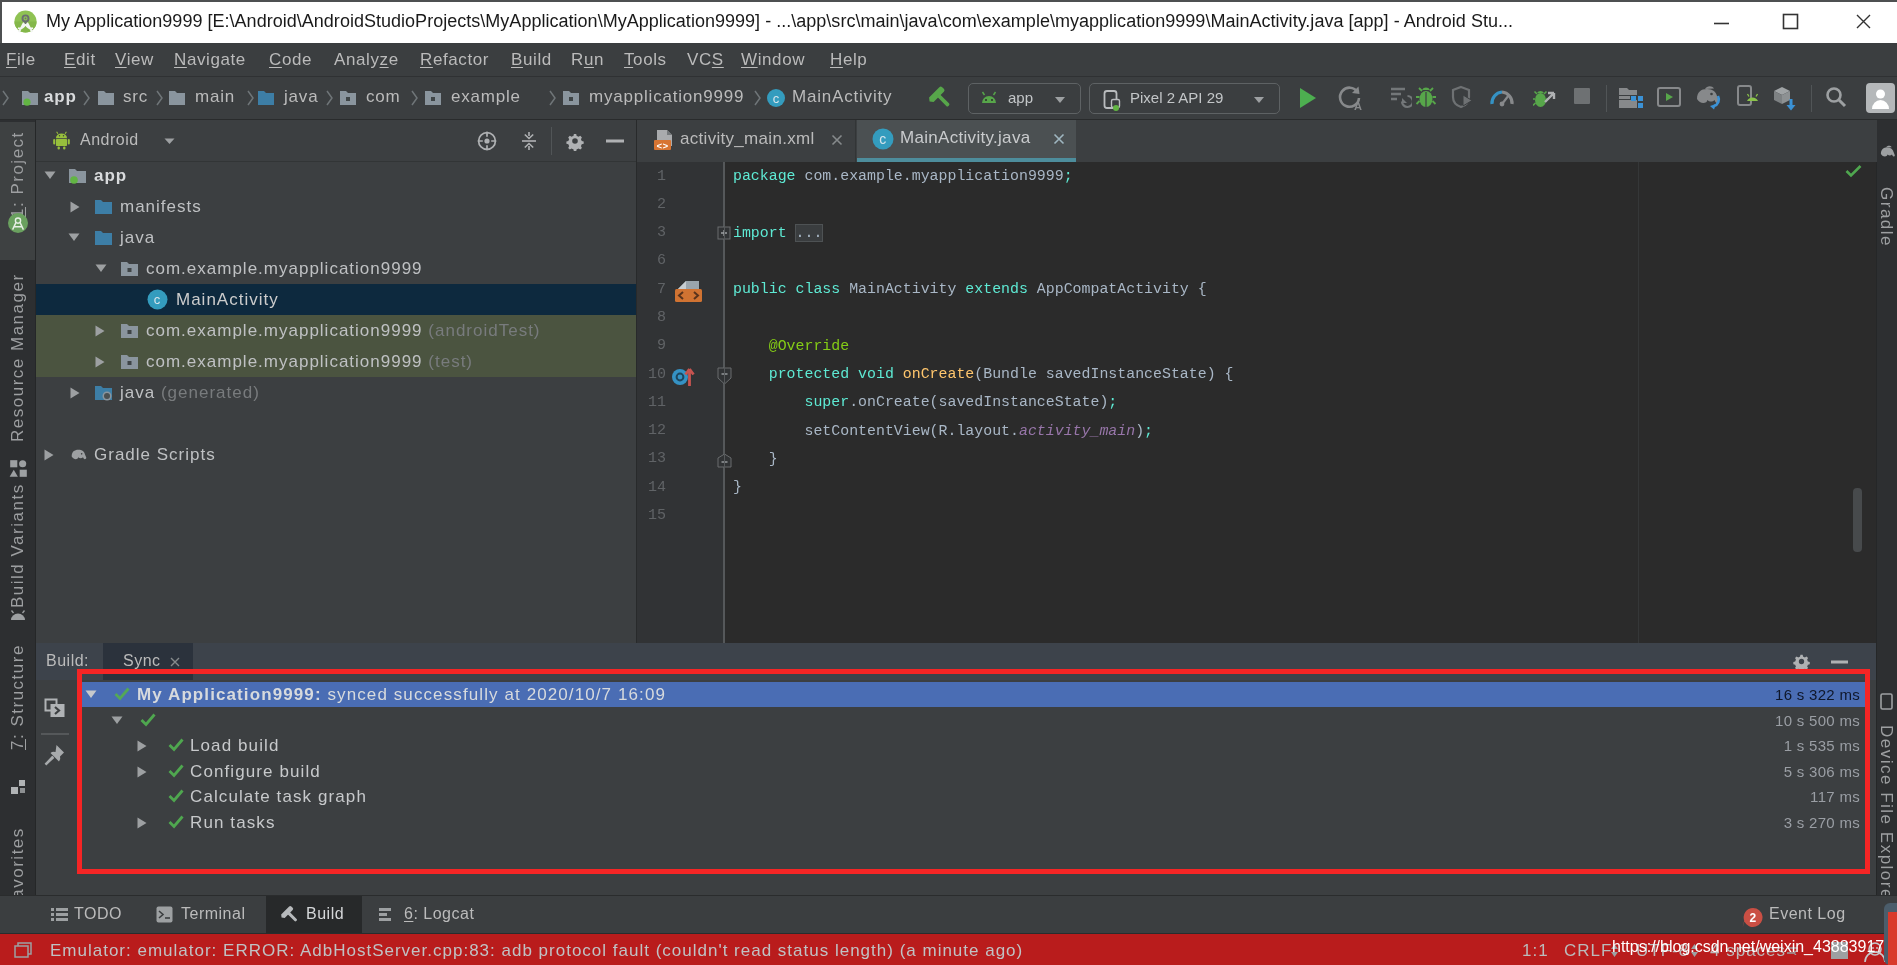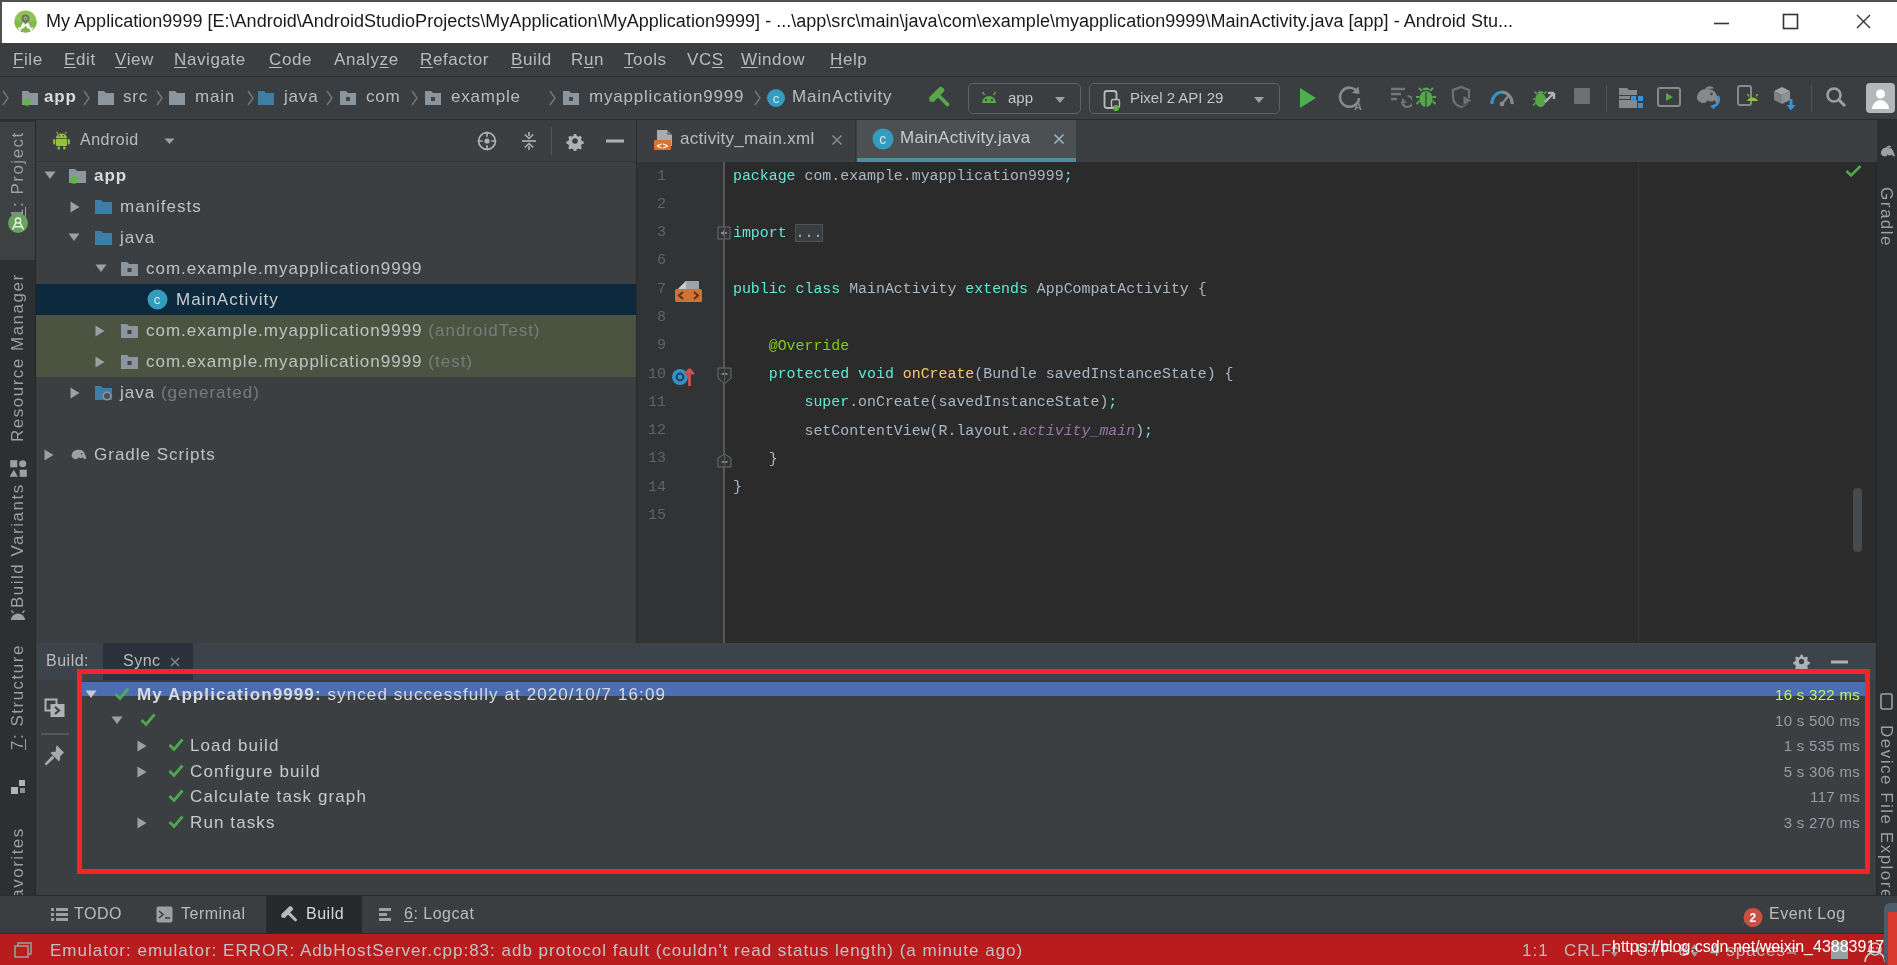--- a/index.html
+++ b/index.html
@@ -38,21 +38,21 @@
 #tab2{position:absolute;left:220px;top:0;width:219px;height:42px;background:#4b5052;border-bottom:4px solid #4d8d9c;color:#c9cbcd;font-size:17px;letter-spacing:0.3px}
 #gutter{position:absolute;left:0;top:42px;width:87px;height:481px;background:#313335;border-right:1px solid #55585a;color:#606366;font-family:"Liberation Mono",monospace;font-size:15px}
 #gutter div{position:absolute;right:57px}
 #code{position:absolute;left:88px;top:42px;width:1152px;height:481px;font-family:"Liberation Mono",monospace;font-size:14.9px;color:#a9b7c6;white-space:pre}
 #code div{position:absolute;left:8px;height:28px;line-height:28px}
 .kw{color:#5eead4}.fn{color:#ffc66d}.an{color:#84cc16}.st{color:#9876aa;font-style:italic}
 
 #bpanel{left:36px;top:643px;width:1840px;height:252px;background:#3c3f41}
 #bhead{position:absolute;left:0;top:0;width:1840px;height:37px;background:#3d434b;color:#bbbbbb;font-size:16px;letter-spacing:0.5px}
 #btree{position:absolute;left:0;top:39px;width:1840px;height:212px;font-size:17px;color:#c7c9cb}
-.brow{position:absolute;left:43px;width:1790px;height:14px;line-height:25px;letter-spacing:1.1px}
+.brow{position:absolute;left:43px;width:1790px;height:25px;line-height:25px;letter-spacing:1.1px}
 .btime{position:absolute;right:9px;top:0;color:#9a9ea4;font-size:15px;letter-spacing:0.3px}
 
 #tabrow{left:0px;top:895px;width:1897px;height:38px;background:#3b3e40;border-top:1px solid #2a2c2d;color:#bbbbbb;font-size:16px;letter-spacing:0.5px}
 #statusbar{left:0;top:933px;width:1897px;height:36px;background:#b91c1c;border-top:1px solid #2a2c2d;color:#bbbbbb;font-size:17px;letter-spacing:1px}
 
 #redbox{left:77px;top:669px;width:1793px;height:205px;border:5px solid #f52525;z-index:50}
 </style>
 </head>
 <body>
 <div class="abs" id="titlebar">
@@ -71,21 +71,21 @@
       <path d="M1 9.5 h15" stroke="#333" stroke-width="1.6"></path>
     </svg>
   <svg class="ico" style="left:1782px;top:13px" width="18" height="18" viewBox="0 0 18 18">
       <rect x="1.5" y="1.5" width="14" height="14" fill="none" stroke="#333" stroke-width="1.6"></rect>
     </svg>
   <svg class="ico" style="left:1855px;top:13px" width="18" height="18" viewBox="0 0 18 18">
       <path d="M2 2 L15 15 M15 2 L2 15" stroke="#333" stroke-width="1.4"></path>
     </svg>
 </div>
 <div class="abs" id="menubar">
-  <span style="left:13px"><u>F</u>ile</span>
+  <span style="left:6px"><u>F</u>ile</span>
   <span style="left:64px"><u>E</u>dit</span>
   <span style="left:115px"><u>V</u>iew</span>
   <span style="left:174px"><u>N</u>avigate</span>
   <span style="left:269px"><u>C</u>ode</span>
   <span style="left:334px">Analy<u>z</u>e</span>
   <span style="left:420px"><u>R</u>efactor</span>
   <span style="left:511px"><u>B</u>uild</span>
   <span style="left:571px">R<u>u</u>n</span>
   <span style="left:624px"><u>T</u>ools</span>
   <span style="left:687px">VC<u>S</u></span>
@@ -539,21 +539,21 @@
     </svg>
   <div id="btree">
     <div class="brow" style="top:0px;background:#4a6db4;color:#d7dadd">
       <svg class="ico" style="left:6px;top:8px" width="12" height="9" viewBox="0 0 12 9">
           <path d="M0.5 0.5 L6 8 L11.5 0.5 z" fill="#c6c9cc"></path>
         </svg>
       <svg class="ico" style="left:35px;top:5px" width="16" height="14" viewBox="0 0 16 14">
           <path d="M1.5 7 L6 11.5 L14.5 1.5" fill="none" stroke="#54a857" stroke-width="2.8"></path>
         </svg>
       <span style="position:absolute;left:58px"><b>My Application9999:</b> synced successfully at 2020/10/7 16:09</span>
-      <span class="btime" style="color:#bef264">16 s 322 ms</span>
+      <span class="btime" style="color:#0f172a">16 s 322 ms</span>
     </div>
     <div class="brow" style="top:26px">
       <svg class="ico" style="left:32px;top:8px" width="12" height="9" viewBox="0 0 12 9">
           <path d="M0.5 0.5 L6 8 L11.5 0.5 z" fill="#9da0a2"></path>
         </svg>
       <svg class="ico" style="left:61px;top:5px" width="16" height="14" viewBox="0 0 16 14">
           <path d="M1.5 7 L6 11.5 L14.5 1.5" fill="none" stroke="#4fa74f" stroke-width="2.8"></path>
         </svg>
       <span class="btime">10 s 500 ms</span>
     </div>

